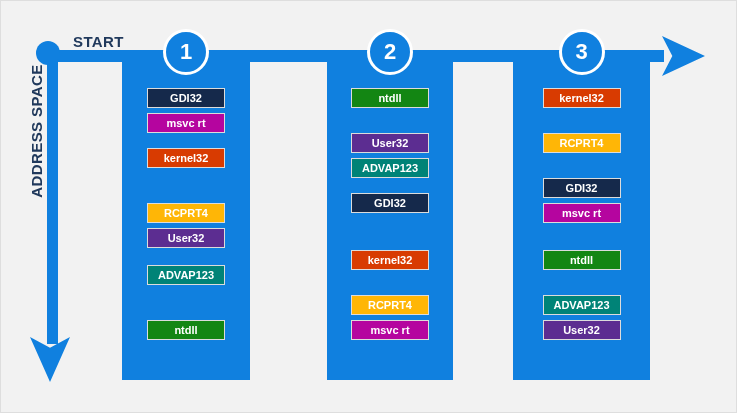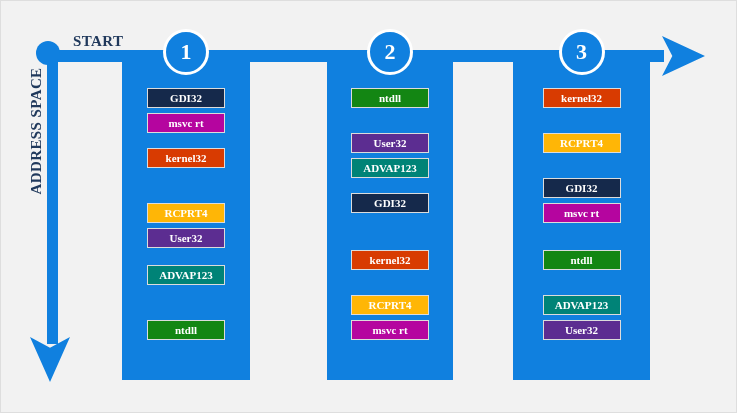--- a/index.html
+++ b/index.html
@@ -8,21 +8,21 @@
     --bg: #f2f2f2;
   }
   html, body { margin: 0; padding: 0; }
   body {
     width: 737px; height: 413px;
     background: var(--bg);
     font-family: "Liberation Sans", sans-serif;
     position: relative; overflow: hidden;
     box-shadow: inset 0 0 0 1px #dedede;
   }
-  .stage { position: absolute; inset: 0; font-family: Liberation Serif, serif; }
+  .stage { position: absolute; inset: 0; }
 
   
   .h-shaft { position: absolute; left: 48px; top: 50px; width: 616px; height: 12px; background: var(--blue); }
   .h-head  { position: absolute; left: 662px; top: 36px; width: 43px; height: 40px; background: var(--blue);
              clip-path: polygon(0 0, 100% 50%, 0 100%, 24% 50%); }
   .start-dot { position: absolute; left: 36px; top: 41px; width: 24px; height: 24px; border-radius: 50%; background: var(--blue); }
 
   
   .v-shaft { position: absolute; left: 47px; top: 52px; width: 11px; height: 292px; background: var(--blue); }
   .v-head  { position: absolute; left: 30px; top: 337px; width: 40px; height: 45px; background: var(--blue);

